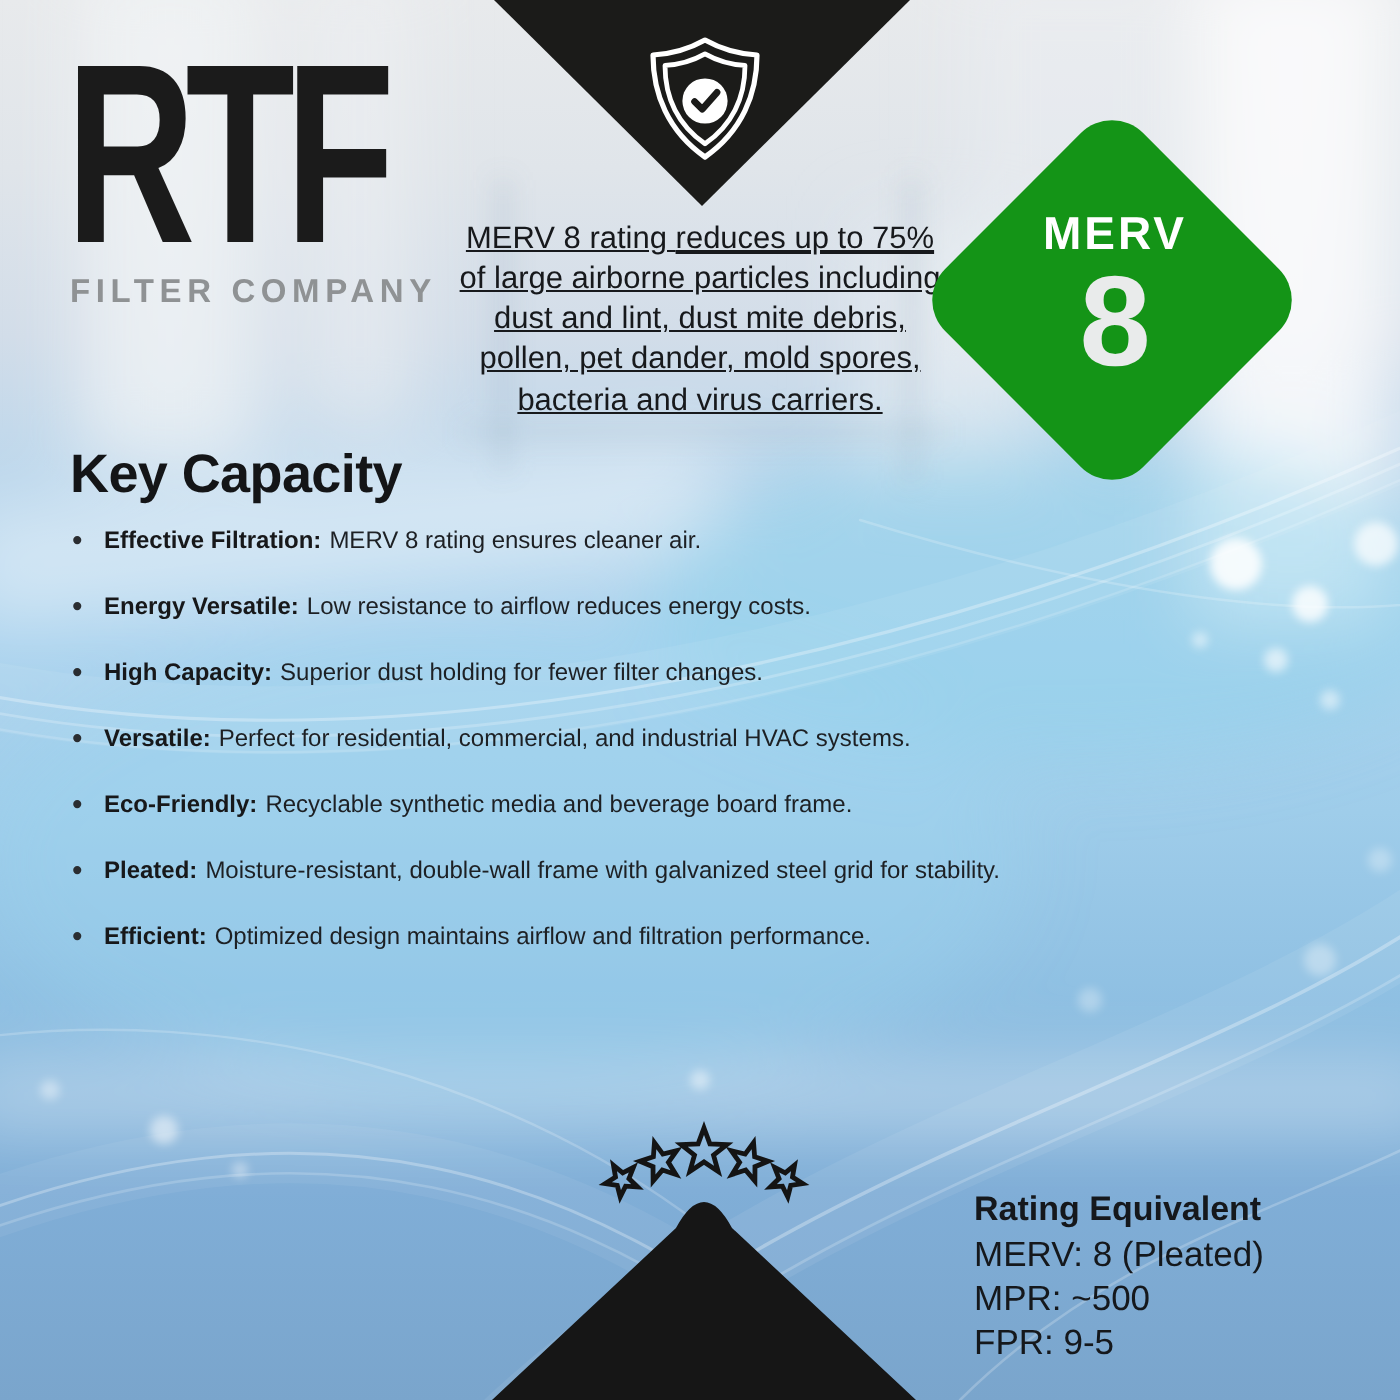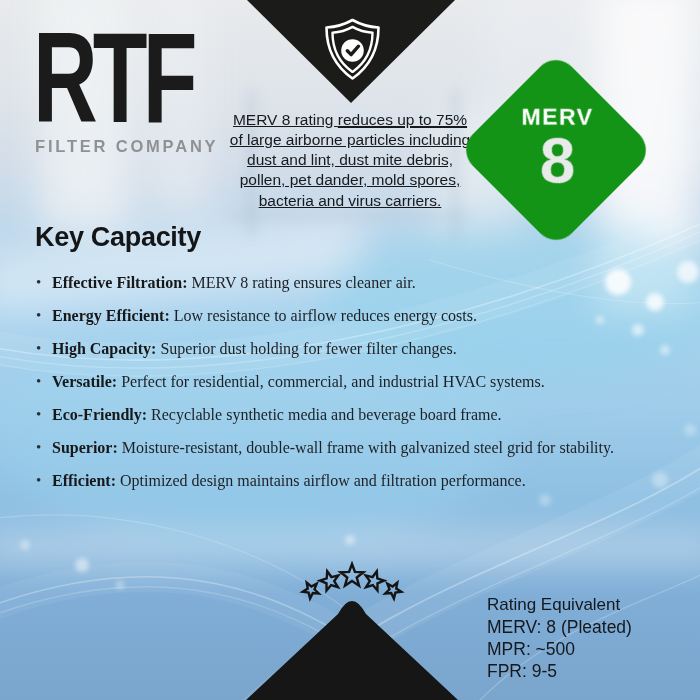--- a/index.html
+++ b/index.html
@@ -33,34 +33,34 @@
     position:absolute;left:486px;top:80px;width:140px;height:140px;
     background:#149417;border-radius:22px;transform:rotate(45deg);
     display:flex;align-items:center;justify-content:center;
   }
   .diamond-inner{transform:rotate(-45deg);text-align:center;margin-top:-4px;}
   .merv-label{font-size:23px;font-weight:700;color:#ffffff;letter-spacing:1.5px;line-height:1;}
   .merv-value{font-size:64px;font-weight:700;color:#e9ebeb;line-height:0.95;margin-top:2px;}
   
   .kb{position:absolute;left:35px;top:222px;margin:0;font-size:27px;font-weight:800;color:#141517;letter-spacing:-0.3px;}
   .benefits{
-    position:absolute;left:35px;top:266px;width:612px;margin:0;padding:0;list-style:none;
-    font-size:16px;color:#1d2024;font-family:Liberation Serif, serif;
+    position:absolute;left:35px;top:254px;width:612px;margin:0;padding:0;list-style:none;
+    font-size:12px;color:#1d2024;
   }
   .benefits li{position:relative;padding-left:17px;line-height:33px;}
   .benefits li::before{
     content:"\2022";position:absolute;left:1px;top:0;font-size:15px;color:#2a2d31;
   }
   .bl{font-weight:700;color:#17181a;}
   .bt{margin-left:4px;}
   
   .bottom-ribbon{position:absolute;left:240px;top:552px;width:225px;height:148px;}
   
   .rating{position:absolute;left:487px;top:594px;color:#15181c;font-size:17.5px;line-height:22px;}
-  .rating-title{font-size:17px;font-weight:400;line-height:22px;}
+  .rating-title{font-size:17px;font-weight:700;line-height:22px;}
 </style>
 </head>
 <body>
 
 <div class="stage">
 
   <svg class="bg-svg" viewBox="0 0 700 700" aria-hidden="true">
     <defs>
       <filter id="b18" x="-40%" y="-40%" width="180%" height="180%">
           <feGaussianBlur stdDeviation="18"></feGaussianBlur>
@@ -140,25 +140,25 @@
   <div class="diamond">
     <div class="diamond-inner">
       <div class="merv-label">MERV</div>
       <div class="merv-value">8</div>
     </div>
   </div>
 
   <h2 class="kb">Key Capacity</h2>
   <ul class="benefits">
     <li><span class="bl">Effective Filtration:</span><span class="bt">MERV 8 rating ensures cleaner air.</span></li>
-    <li><span class="bl">Energy Efficient:</span><span class="bt">Low resistance to airflow reduces energy costs.</span></li>
+    <li><span class="bl">Energy Versatile:</span><span class="bt">Low resistance to airflow reduces energy costs.</span></li>
     <li><span class="bl">High Capacity:</span><span class="bt">Superior dust holding for fewer filter changes.</span></li>
     <li><span class="bl">Versatile:</span><span class="bt">Perfect for residential, commercial, and industrial HVAC systems.</span></li>
     <li><span class="bl">Eco-Friendly:</span><span class="bt">Recyclable synthetic media and beverage board frame.</span></li>
-    <li><span class="bl">Superior:</span><span class="bt">Moisture-resistant, double-wall frame with galvanized steel grid for stability.</span></li>
+    <li><span class="bl">Pleated:</span><span class="bt">Moisture-resistant, double-wall frame with galvanized steel grid for stability.</span></li>
     <li><span class="bl">Efficient:</span><span class="bt">Optimized design maintains airflow and filtration performance.</span></li>
   </ul>
 
   <svg class="bottom-ribbon" viewBox="0 0 225 148" aria-hidden="true">
     <defs>
       <path id="star" d="M0,-12 L2.94,-4.05 L11.41,-3.71 L4.76,1.55 L7.05,9.71 L0,5 L-7.05,9.71 L-4.76,1.55 L-11.41,-3.71 L-2.94,-4.05 Z" vector-effect="non-scaling-stroke"></path>
     </defs>
     <path d="M6,148 L98,62 Q112,36 126,62 L218,148 Z" fill="#161616"></path>
     <g stroke="#141414" stroke-width="2.4" fill="none" stroke-linejoin="miter">
       <use href="#star" transform="translate(112,24)"></use>

